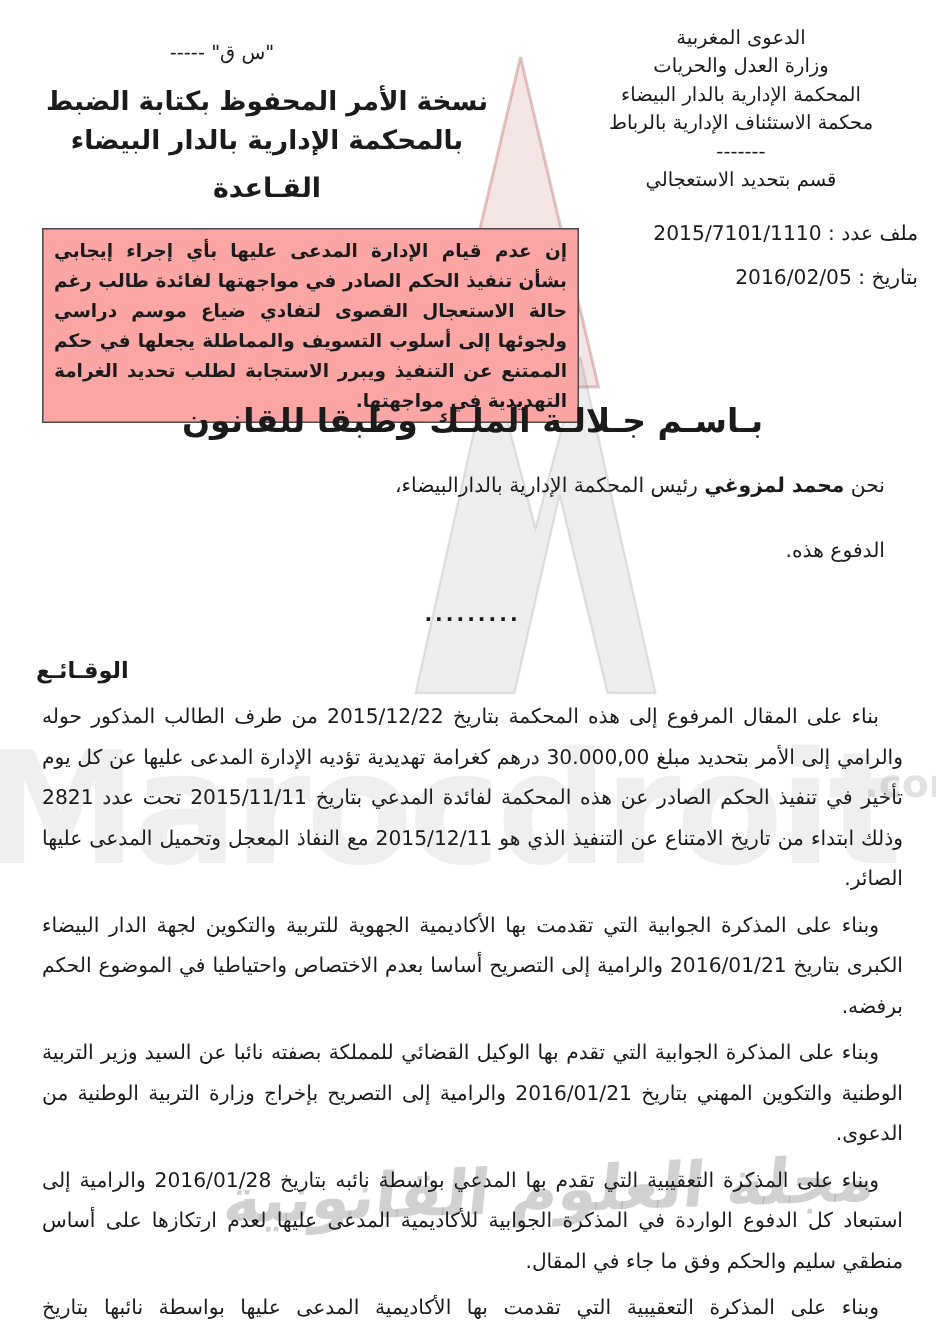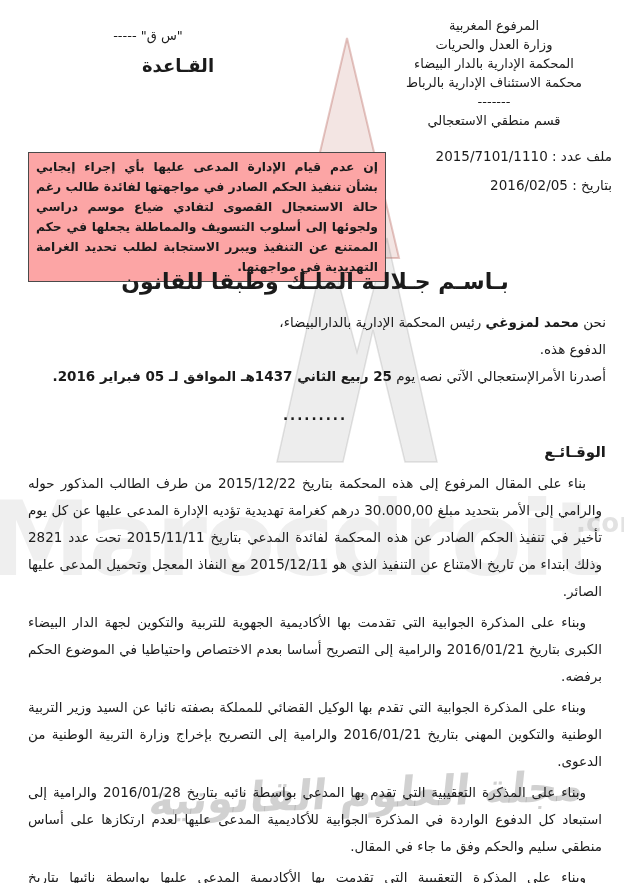--- a/index.html
+++ b/index.html
@@ -58,23 +58,23 @@
   }
   .main{
     position:absolute;top:268px;left:24px;right:18px;
     direction:rtl;
     font-size:13.5px;line-height:27px;
   }
   .king-heading{
     text-align:center;font-size:22px;font-weight:bold;
     letter-spacing:0.5px;margin:0 0 14px 0;
   }
-  .intro-line{margin:0;text-align:right;}
+  .intro-line{margin:16px;text-align:right;}
   .dots{ text-align:center;font-weight:bold;letter-spacing:2px;margin:12px 0 10px 0;}
-  .facts-heading{text-align:right;font-size:15px;font-weight:bold;margin:6px 0 0 0;}
+  .facts-heading{text-align:left;font-size:15px;font-weight:bold;margin:6px 0 0 0;}
   .facts-par{margin:4px;text-align:justify;text-indent:16px;}
   .b{font-weight:bold;}
 </style>
 </head>
 <body>
 
 <div class="page">
 
   <div class="wm-layer">
     <svg width="624" height="883" viewBox="0 0 624 883">
@@ -82,30 +82,34 @@
       <path d="M252,462 L302,238 L332,352 L362,238 L412,462 L380,462 L348,330 L318,462 Z" fill="rgba(130,130,130,0.14)" stroke="rgba(130,130,130,0.22)" stroke-width="1.5"></path>
     </svg>
     <div class="wm-site">Marocdroit</div>
     <div class="wm-com">.com</div>
     <div class="wm-journal">مجلة العلوم القانونية</div>
   </div>
 
   <div class="content">
 
     <div class="header-right">
-      <div>المرفوع المغربية</div>
+      <div>الدعوى المغربية</div>
       <div>وزارة العدل والحريات</div>
       <div>المحكمة الإدارية بالدار البيضاء</div>
       <div>محكمة الاستئناف الإدارية بالرباط</div>
       <div>-------</div>
-      <div>قسم منطقي الاستعجالي</div>
+      <div>قسم بتحديد الاستعجالي</div>
     </div>
 
     <div class="header-left">
       <div class="case-code">"س ق" -----</div>
+      <div class="doc-title">
+        <div>نسخة الأمر المحفوظ بكتابة الضبط</div>
+        <div>بالمحكمة الإدارية بالدار البيضاء</div>
+      </div>
       <div class="rule-label">القـاعدة</div>
     </div>
 
     <div class="case-info">
       <div class="row">
         <span>ملف عدد :</span>
         <span>2015/7101/1110</span>
       </div>
       <div class="row">
         <span>بتاريخ :</span>
@@ -113,21 +117,20 @@
       </div>
     </div>
 
     <div class="principle-box">إن عدم قيام الإدارة المدعى عليها بأي إجراء إيجابي بشأن تنفيذ الحكم الصادر في مواجهتها لفائدة طالب رغم حالة الاستعجال القصوى لتفادي ضياع موسم دراسي ولجوئها إلى أسلوب التسويف والمماطلة يجعلها في حكم الممتنع عن التنفيذ ويبرر الاستجابة لطلب تحديد الغرامة التهديدية في مواجهتها.</div>
 
     <div class="main">
       <p class="king-heading">بـاسـم جـلالـة الملـك وطبقا للقانون</p>
 
       <p class="intro-line"><span>نحن </span><span class="b">محمد لمزوغي</span><span> رئيس المحكمة الإدارية بالدارالبيضاء،</span></p>
       <p class="intro-line">الدفوع هذه.</p>
-      <p class="intro-line"><span>أصدرنا الأمرالإستعجالي الآتي نصه يوم </span><span class="b">25 ربيع الثاني 1437هـ الموافق لـ 05 فبراير 2016.</span></p>
 
       <p class="dots">.........</p>
 
       <p class="facts-heading">الوقـائـع</p>
 
       <p class="facts-par">بناء على المقال المرفوع إلى هذه المحكمة بتاريخ 2015/12/22 من طرف الطالب المذكور حوله والرامي إلى الأمر بتحديد مبلغ 30.000,00 درهم كغرامة تهديدية تؤديه الإدارة المدعى عليها عن كل يوم تأخير في تنفيذ الحكم الصادر عن هذه المحكمة لفائدة المدعي بتاريخ 2015/11/11 تحت عدد 2821 وذلك ابتداء من تاريخ الامتناع عن التنفيذ الذي هو 2015/12/11 مع النفاذ المعجل وتحميل المدعى عليها الصائر.</p>
       <p class="facts-par">وبناء على المذكرة الجوابية التي تقدمت بها الأكاديمية الجهوية للتربية والتكوين لجهة الدار البيضاء الكبرى بتاريخ 2016/01/21 والرامية إلى التصريح أساسا بعدم الاختصاص واحتياطيا في الموضوع الحكم برفضه.</p>
       <p class="facts-par">وبناء على المذكرة الجوابية التي تقدم بها الوكيل القضائي للمملكة بصفته نائبا عن السيد وزير التربية الوطنية والتكوين المهني بتاريخ 2016/01/21 والرامية إلى التصريح بإخراج وزارة التربية الوطنية من الدعوى.</p>
       <p class="facts-par">وبناء على المذكرة التعقيبية التي تقدم بها المدعي بواسطة نائبه بتاريخ 2016/01/28 والرامية إلى استبعاد كل الدفوع الواردة في المذكرة الجوابية للأكاديمية المدعى عليها لعدم ارتكازها على أساس منطقي سليم والحكم وفق ما جاء في المقال.</p>
       <p class="facts-par">وبناء على المذكرة التعقيبية التي تقدمت بها الأكاديمية المدعى عليها بواسطة نائبها بتاريخ 2016/02/04 والرامية إلى تأكيد كل ما جاء في دفوعها المضمنة بمذكرتها الجوابية.</p>

